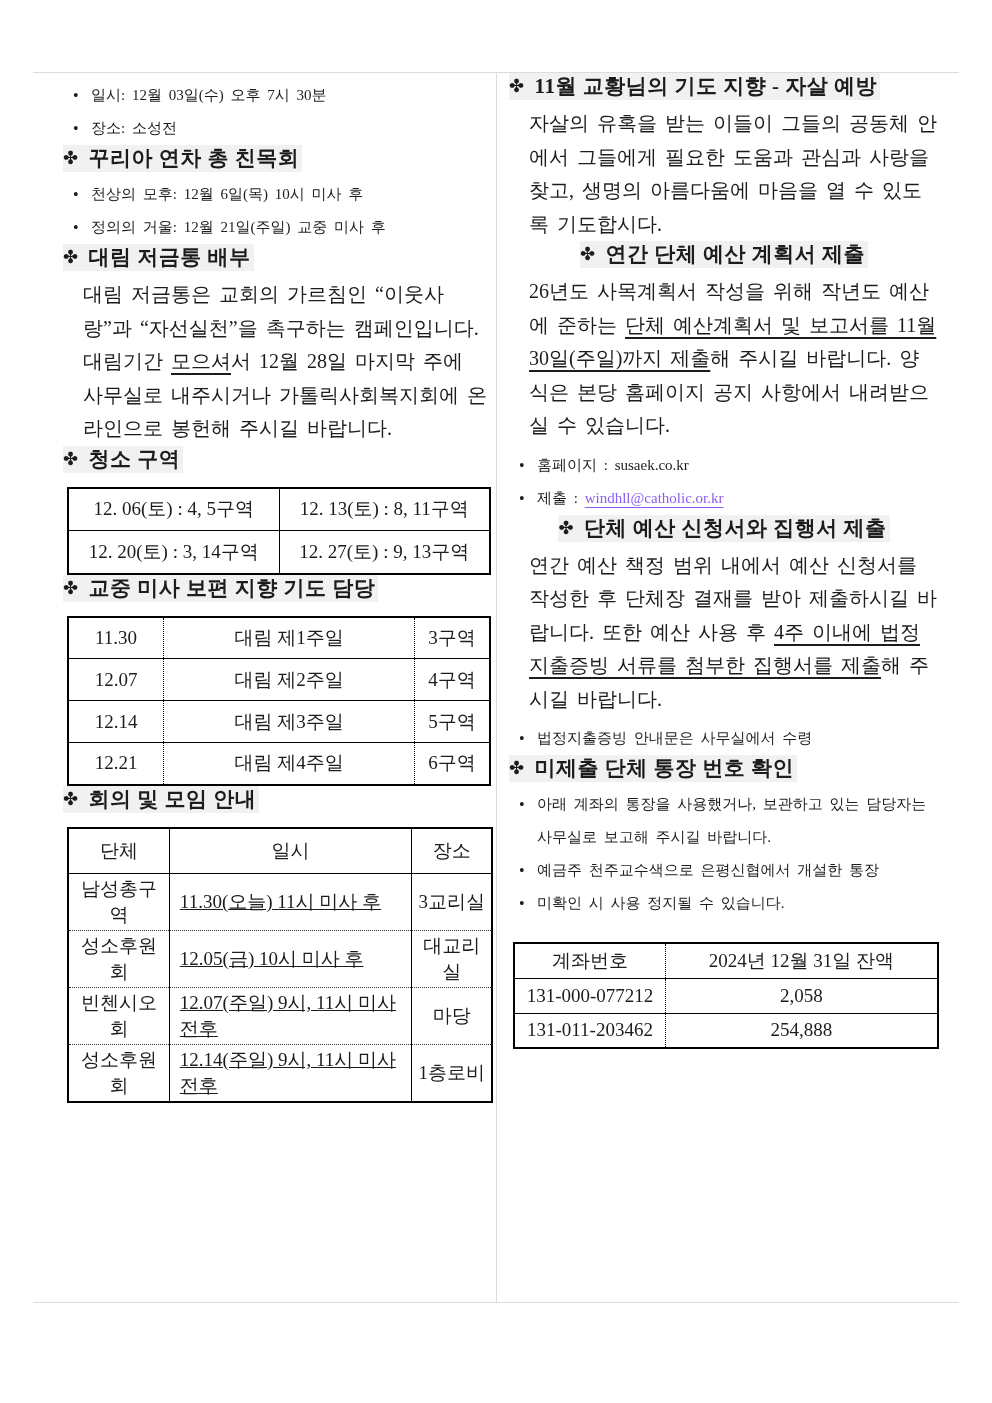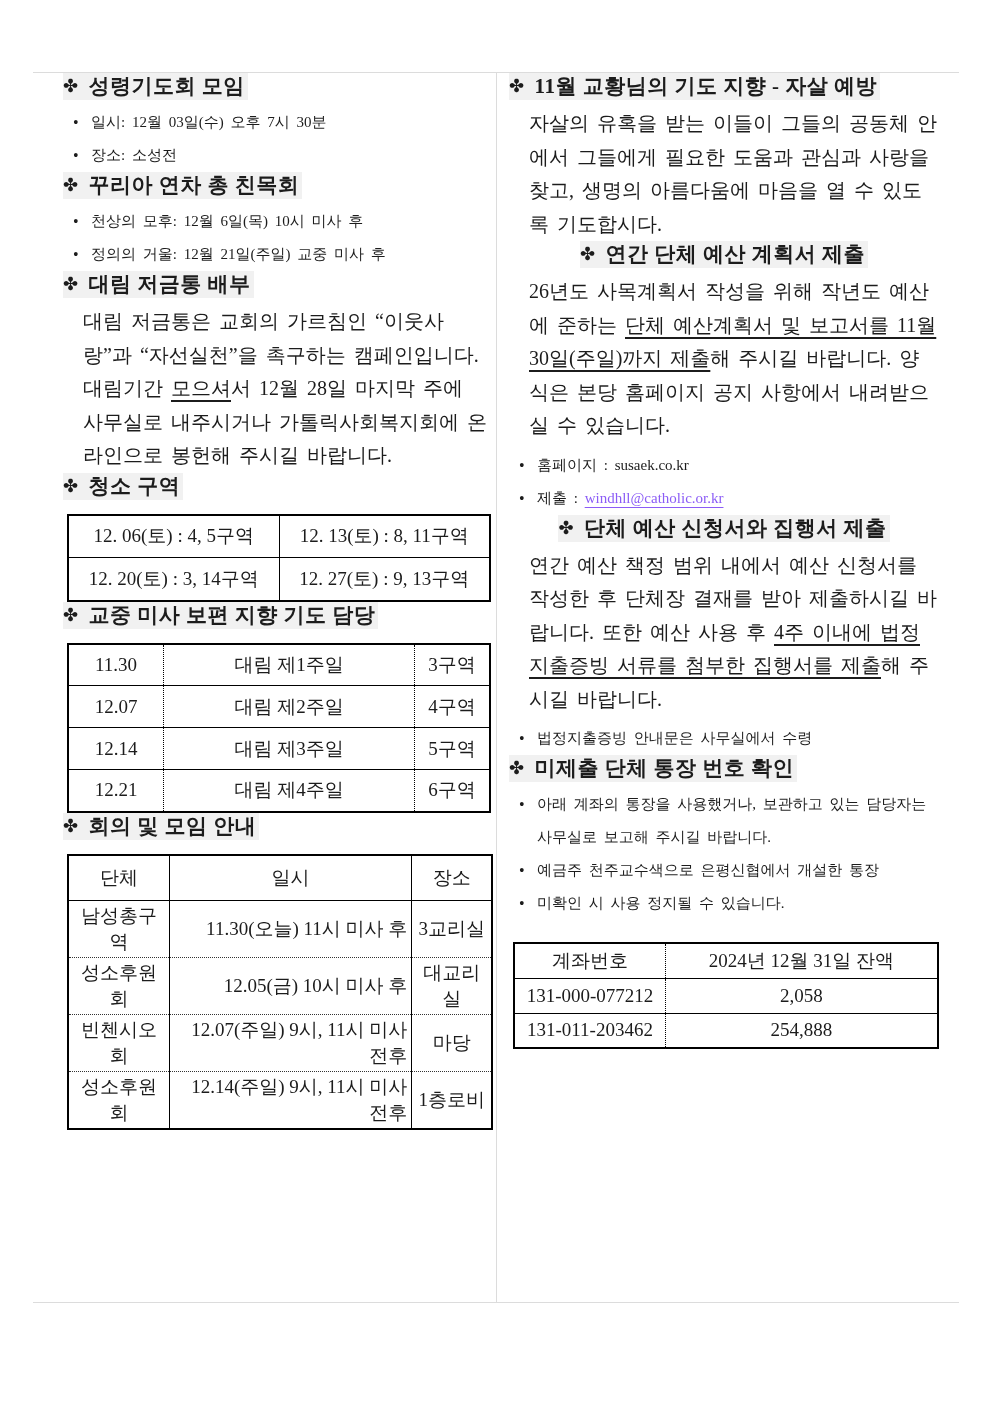--- a/index.html
+++ b/index.html
@@ -57,21 +57,21 @@
   .t-prayer td:nth-child(2){ width:252px; }
   .t-prayer td:nth-child(3){ width:76px; }
 
   
   .t-meet { width:426px; }
   .t-meet th { height:46px; font-size:19px; }
   .t-meet td { height:37px; }
   .t-meet tr.body td { border-top:1px dotted #333; border-bottom:1px dotted #333; }
   .t-meet th:nth-child(1), .t-meet td:nth-child(1){ width:104px; }
   .t-meet th:nth-child(2), .t-meet td:nth-child(2){ width:248px; }
-  .t-meet td:nth-child(2){ text-align:right; padding-left:10px; }
+  .t-meet td:nth-child(2){ text-align:left; padding-left:10px;text-decoration:underline; }
   .t-meet th:nth-child(3), .t-meet td:nth-child(3){ width:82px; }
 
   
   .t-acct { width:426px; }
   .t-acct th, .t-acct td { height:35px; border-style:solid dotted; }
   .t-acct th:nth-child(1), .t-acct td:nth-child(1){ width:152px; }
   .t-acct th:nth-child(2), .t-acct td:nth-child(2){ width:274px;font-family:Liberation Serif, serif; }
 
   
   .mt30 { margin-top:30px; } .mt44 { margin-top:44px; } .mt48 { margin-top:48px; }
@@ -80,21 +80,20 @@
   .tbl-gap { margin-top:14px; }
 </style>
 </head>
 <body>
 
 <div class="content">
 
   <div class="col col-left">
 
     <section>
-      <h2 class="sec-title mt30"><span class="hl"><span class="cross">✤</span><span>성령기도회 모임</span></span></h2>
       <ul class="plain">
         <li>일시: 12월 03일(수) 오후 7시 30분</li>
         <li>장소: 소성전</li>
       </ul>
     </section>
 
     <section>
       <h2 class="sec-title mt44"><span class="hl"><span class="cross">✤</span><span>꾸리아 연차 총 친목회</span></span></h2>
       <ul class="plain">
         <li>천상의 모후: 12월 6일(목) 10시 미사 후</li>

